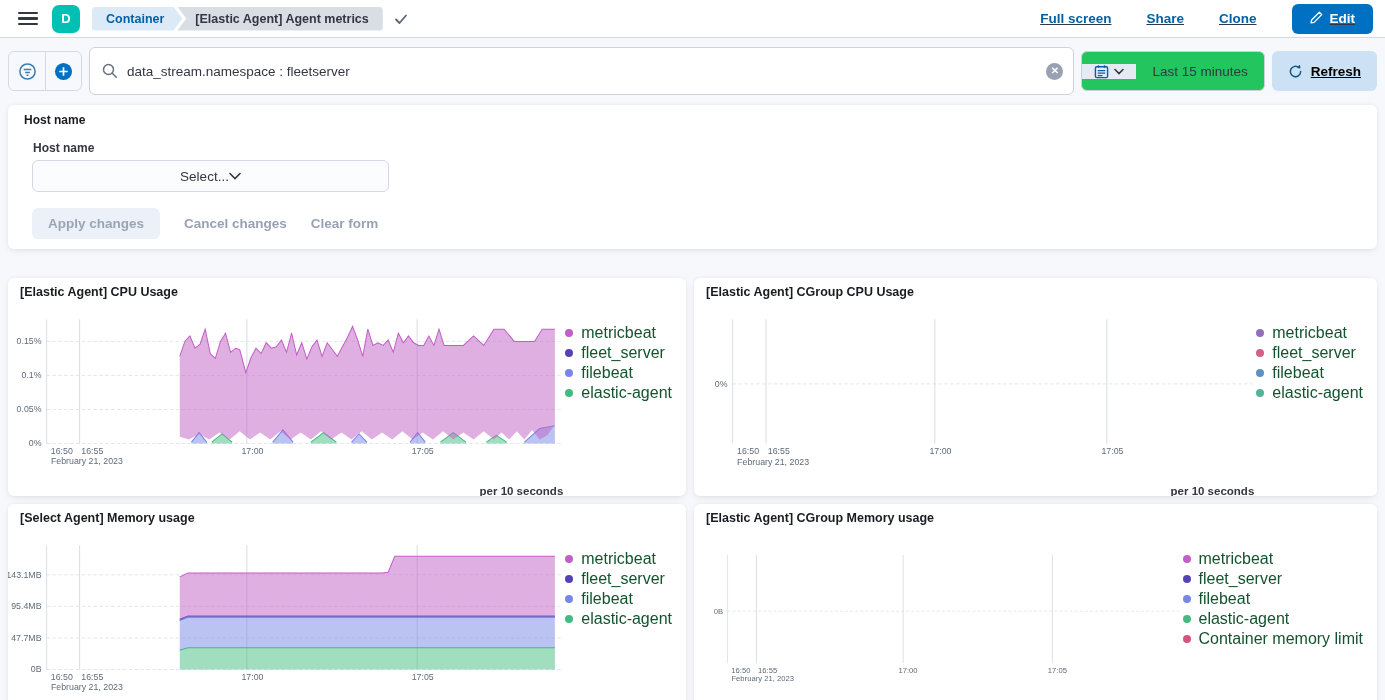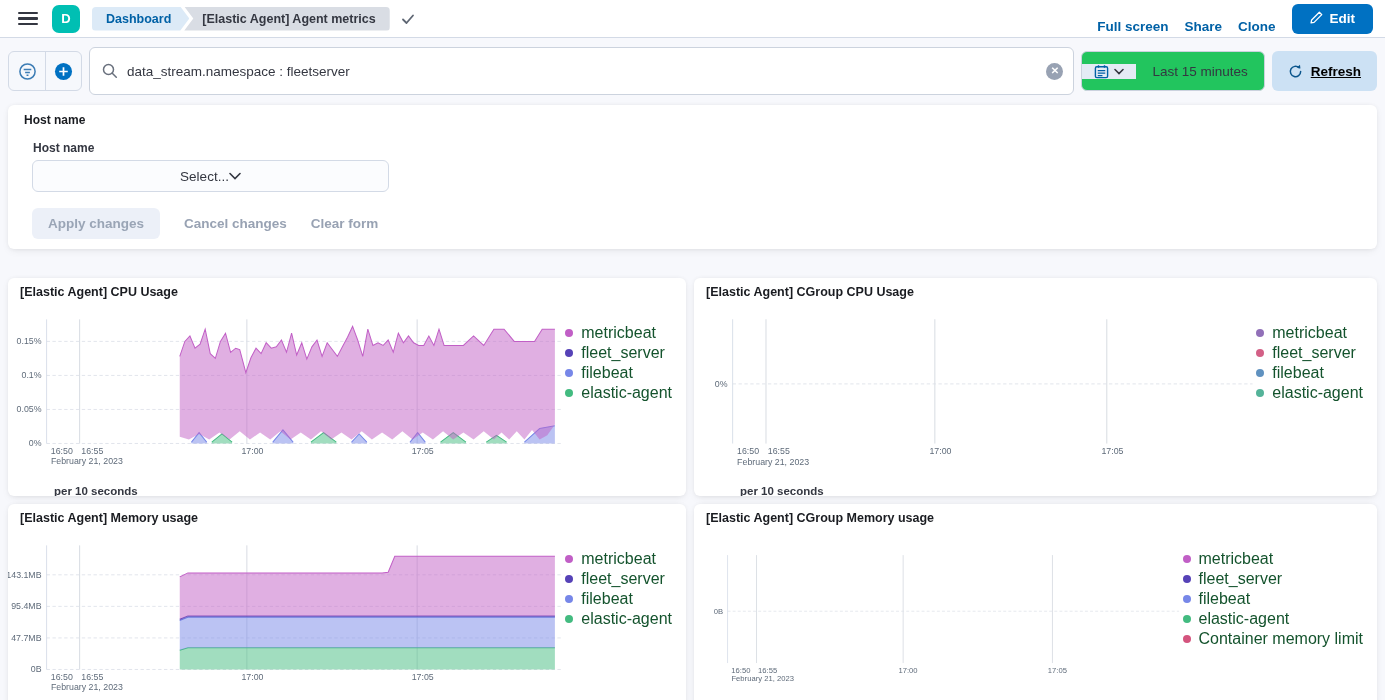--- a/index.html
+++ b/index.html
@@ -9,21 +9,21 @@
   
   .header { height:38px; background:#fff; border-bottom:1px solid #D3DAE6; display:flex; align-items:center; padding:0 12px; }
   .hamburger { width:20px; height:14px; display:flex; flex-direction:column; justify-content:space-between; margin:0 14px 0 6px; cursor:pointer; }
   .hamburger span { height:2.4px; background:#343741; border-radius:1px; }
   .space-logo { width:28px; height:28px; border-radius:7px; background:#00BFB3; color:#fff; font-weight:bold; font-size:13px; display:flex; align-items:center; justify-content:center; margin-right:12px; }
   .crumbs { display:flex; align-items:center; }
   .crumb { font-size:12.5px; font-weight:600; padding:5px 14px; white-space:nowrap; }
   .crumb-first { background:#DCEAF7; color:#0061A6; clip-path:polygon(0 0, calc(100% - 9px) 0, 100% 50%, calc(100% - 9px) 100%, 0 100%); border-radius:4px 0 0 4px; padding-right:18px; }
   .crumb-last { background:#D9DDE4; color:#343741; clip-path:polygon(0 0, 100% 0, 100% 100%, 0 100%, 9px 50%); border-radius:0 4px 4px 0; padding-left:18px; margin-left:-5px; }
   .crumb-check { margin-left:10px; display:flex; align-items:center; }
-  .header-right { margin-left:auto; display:flex; align-items:flex-end; gap:16px; }
+  .header-right { margin-left:auto; display:flex; align-items:center; gap:35px;text-decoration:underline; }
   .header-link { color:#0061A6; font-size:13.5px; font-weight:600; text-decoration:none; cursor:pointer; }
   .edit-btn { background:#0071C2; color:#fff; border:none; border-radius:6px; height:30px; padding:0 18px; font-size:13.5px; font-weight:600; display:flex; align-items:center; gap:7px; cursor:pointer; font-family:inherit; }
 
   
   .query-row { display:flex; align-items:center; padding:9px 8px 0 8px; gap:7px; }
   .filter-group { display:flex; height:40px; background:#F6F8FC; border:1px solid #D3DAE6; border-radius:6px; overflow:hidden; flex:0 0 auto; }
   .filter-group .fg-btn { width:36px; display:flex; align-items:center; justify-content:center; cursor:pointer; }
   .filter-group .fg-btn + .fg-btn { border-left:1px solid #D3DAE6; }
   .search-box { flex:1; height:48px; background:#fff; border:1px solid #CCD3DE; border-radius:6px; display:flex; align-items:center; padding:0 10px 0 12px; }
   .search-box input { border:none; outline:none; flex:1; font-size:13.5px; color:#343741; font-family:inherit; background:transparent; margin-left:9px; }
@@ -44,39 +44,39 @@
   .btn-apply { background:#ECF0F8; color:#9AA5B6; border:none; border-radius:6px; height:31px; padding:0 16px; font-size:13.5px; font-weight:600; font-family:inherit; }
   .btn-ghost { background:none; border:none; color:#98A2B3; font-size:13.5px; font-weight:600; font-family:inherit; cursor:pointer; }
 
   
   .charts-grid { display:grid; grid-template-columns:678px 683px; gap:8px; padding:10px 8px 0 8px;margin-top:19px; }
   .chart-panel { height:218px; padding:7px 0 0 0; overflow:hidden; }
   .chart-title { font-size:12.5px; font-weight:700; color:#1A1C21; padding-left:12px; }
   .chart-body { display:flex; margin-top:2px; }
   .chart-area { flex:1; min-width:0; }
   .chart-area svg { display:block; width:100%; height:186px; }
-  .axis-title { font-size:11.5px; font-weight:700; color:#343741; text-align:left; padding-left:46px; margin-top:-2px; }
+  .axis-title { font-size:11.5px; font-weight:700; color:#343741; text-align:right; padding-left:46px; margin-top:-2px; }
   .legend { flex:0 0 auto; padding:22px 14px 0 2px; }
   .legend-item { display:flex; align-items:center; gap:8px; height:20px; cursor:pointer; white-space:nowrap; }
   .legend-dot { width:8px; height:8px; border-radius:50%; flex:0 0 auto; }
   .legend-label { font-size:16px; color:#14532d; }
   .tick { font-size:10.5px; fill:#5F6B7A; font-family:"Liberation Sans", sans-serif; }
 </style>
 </head>
 <body>
 
 <div class="header">
   <div class="hamburger">
       <span></span>
       <span></span>
       <span></span>
     </div>
   <div class="space-logo">D</div>
   <div class="crumbs">
-    <span class="crumb crumb-first">Dashboard</span>
+    <span class="crumb crumb-first">Container</span>
     <span class="crumb crumb-last">[Elastic Agent] Agent metrics</span>
     <span class="crumb-check">
       <svg width="16" height="16" viewBox="0 0 16 16">
           <polyline points="3,8.5 6.5,12 13,4.5" fill="none" stroke="#5E6673" stroke-width="1.8" stroke-linecap="round" stroke-linejoin="round"></polyline>
         </svg>
     </span>
   </div>
   <div class="header-right">
     <a class="header-link">Full screen</a>
     <a class="header-link">Share</a>
@@ -268,21 +268,21 @@
             <span class="legend-label">filebeat</span>
           </div>
           <div class="legend-item">
             <span class="legend-dot" style="background: rgb(84, 179, 153);"></span>
             <span class="legend-label">elastic-agent</span>
           </div>
         </div>
     </div>
   </div>
   <div class="panel chart-panel">
-    <div class="chart-title">[Elastic Agent] Memory usage</div>
+    <div class="chart-title">[Select Agent] Memory usage</div>
     <div class="chart-body">
       <div class="chart-area">
           <svg viewBox="0 0 662 186">
             <line x1="85.39" x2="85.39" y1="4" y2="152" stroke="#D0D5DD" stroke-width="1"></line>
             <line x1="284.764" x2="284.764" y1="4" y2="152" stroke="#D0D5DD" stroke-width="1"></line>
             <line x1="487.774" x2="487.774" y1="4" y2="152" stroke="#D0D5DD" stroke-width="1"></line>
             <line x1="46" x2="660" y1="152" y2="152" stroke="#DCE0E8" stroke-width="1" stroke-dasharray="4 3"></line>
             <text x="40" y="155.5" text-anchor="end" class="tick">0B</text>
             <line x1="46" x2="660" y1="114.37" y2="114.37" stroke="#DCE0E8" stroke-width="1" stroke-dasharray="4 3"></line>
             <text x="40" y="117.87" text-anchor="end" class="tick">47.7MB</text>

